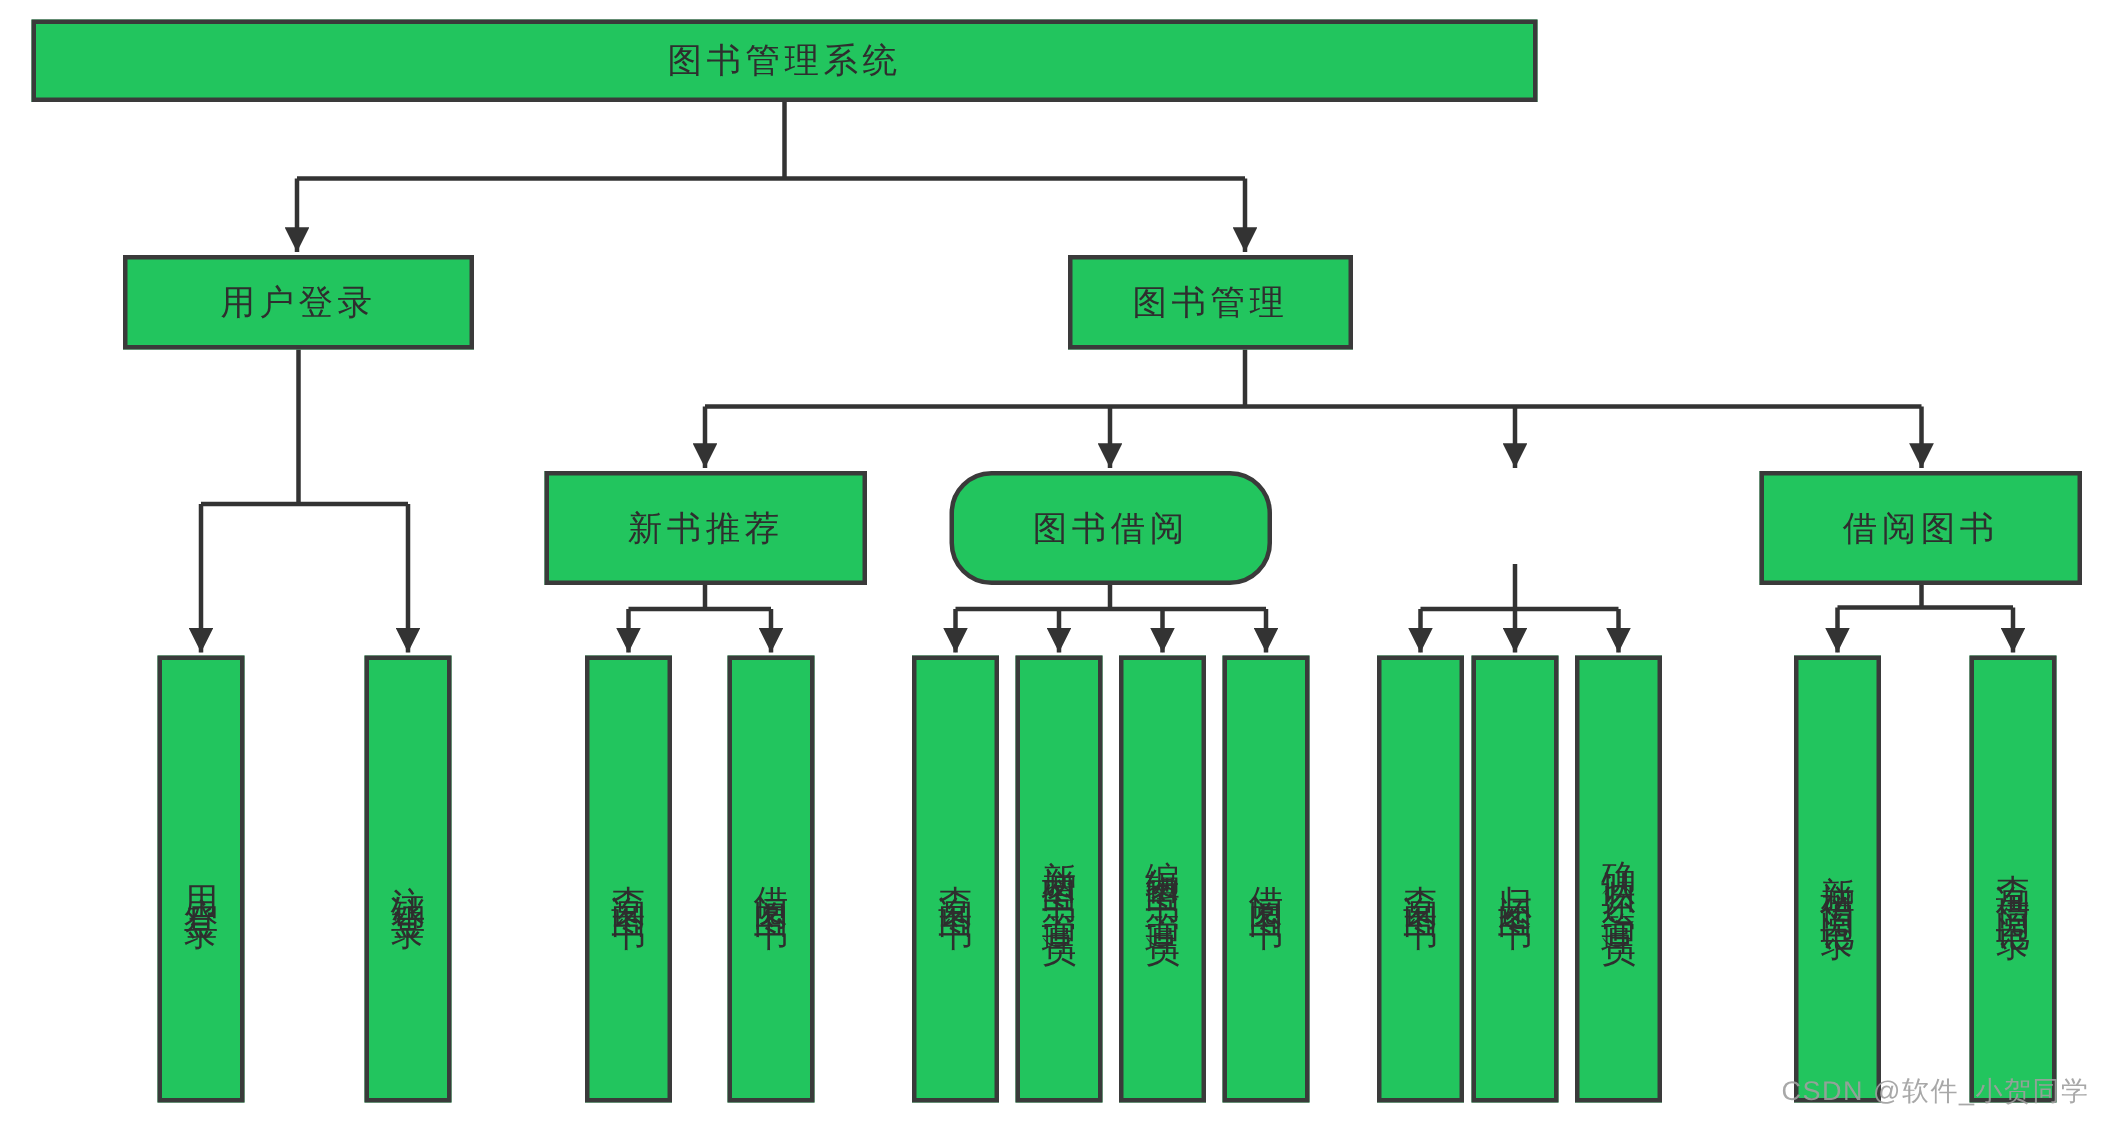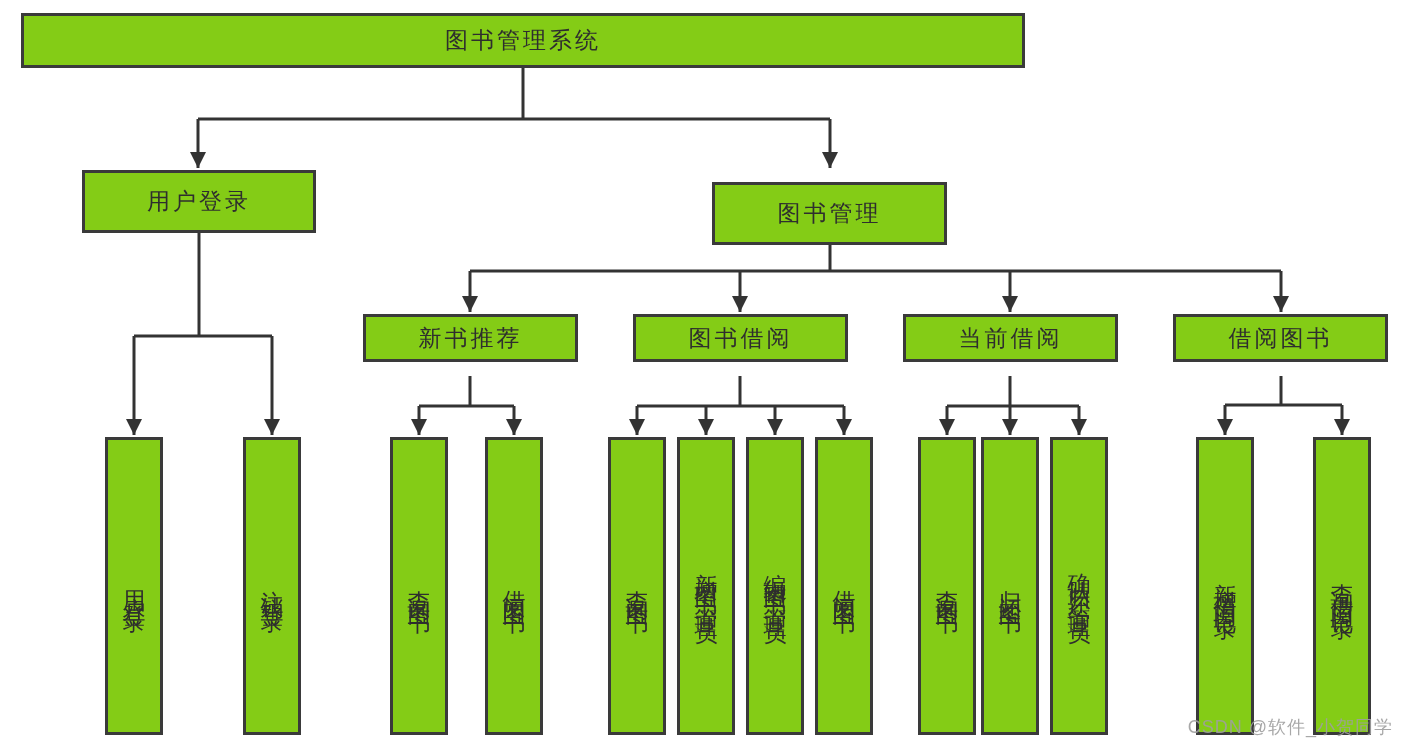--- a/index.html
+++ b/index.html
@@ -18,21 +18,21 @@
   .connectors {
     position: absolute;
     left: 0;
     top: 0;
     width: 1405px;
     height: 747px;
   }
   .box {
     position: absolute;
     box-sizing: border-box;
-    background: #84cc16;
+    background: #22c55e;
     border: 3px solid #3a3a3a;
     display: flex;
     align-items: center;
     justify-content: center;
     color: #2e2e2e;
     font-family: Liberation Serif, serif;
   }
   .h-box .label {
     font-size: 23px;
     letter-spacing: 3px;
@@ -42,25 +42,25 @@
     writing-mode: vertical-rl;
     font-size: 23px;
     letter-spacing: 7px;
     line-height: 1;
     white-space: nowrap;
   }
   
   #node-root        { left: 21px;  top: 13px;  width: 1004px; height: 55px; }
   
   #node-user-login  { left: 82px;  top: 170px; width: 234px;  height: 63px; }
-  #node-book-mgmt   { left: 712px; top: 170px; width: 235px;  height: 63px; margin-top: 12px; }
-  
-  .l3               { top: 314px; width: 215px; height: 48px; }
+  #node-book-mgmt   { left: 712px; top: 170px; width: 190px;  height: 63px; }
+  
+  .l3               { top: 314px; width: 215px; height: 76px; }
   #node-new-book-rec   { left: 363px; }
-  #node-book-borrow    { left: 633px; }
+  #node-book-borrow    { left: 633px; border-radius: 28px; }
   #node-current-borrow { left: 903px; }
   #node-borrow-record  { left: 1173px; }
   
   .leaf             { top: 437px; width: 58px; height: 298px; }
   #leaf-user-login      { left: 105px; }
   #leaf-logout          { left: 243px; }
   #leaf-query-book-1    { left: 390px; }
   #leaf-borrow-book-1   { left: 485px; }
   #leaf-query-book-2    { left: 608px; }
   #leaf-add-book        { left: 677px; }
@@ -160,23 +160,20 @@
   <div class="box h-box" id="node-book-mgmt">
     <span class="label">图书管理</span>
   </div>
 
   <div class="box h-box l3" id="node-new-book-rec">
     <span class="label">新书推荐</span>
   </div>
   <div class="box h-box l3" id="node-book-borrow">
     <span class="label">图书借阅</span>
   </div>
-  <div class="box h-box l3" id="node-current-borrow">
-    <span class="label">当前借阅</span>
-  </div>
   <div class="box h-box l3" id="node-borrow-record">
     <span class="label">借阅图书</span>
   </div>
 
   <div class="box v-box leaf" id="leaf-user-login">
     <span class="label">用户登录</span>
   </div>
   <div class="box v-box leaf" id="leaf-logout">
     <span class="label">注销登录</span>
   </div>

